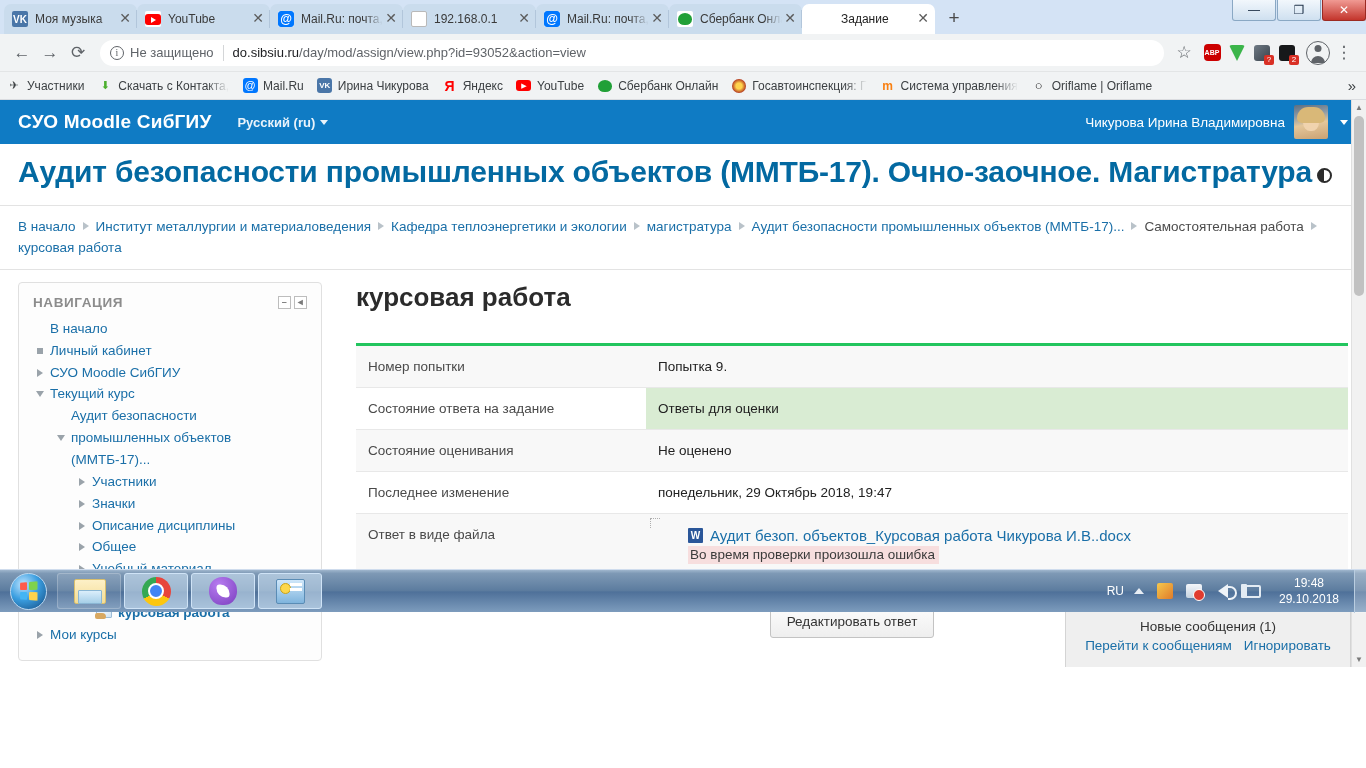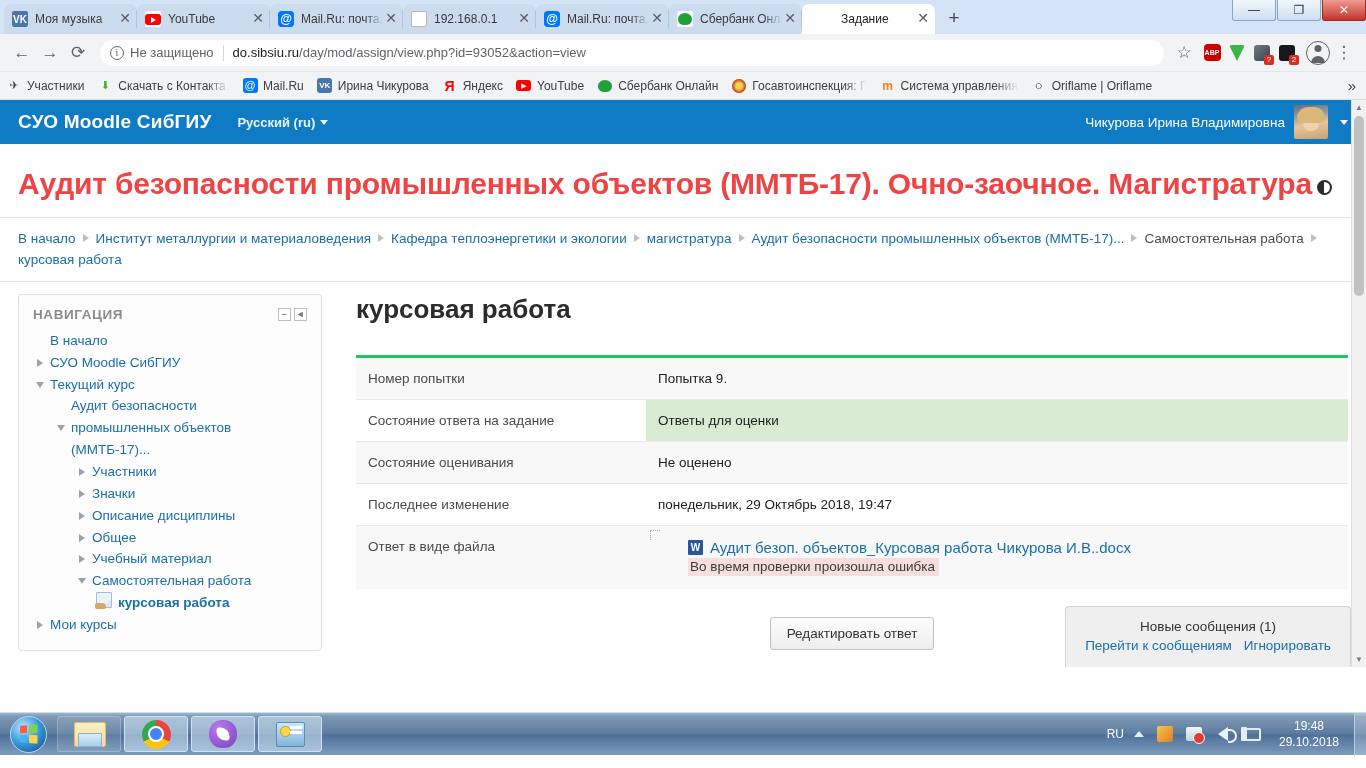--- a/index.html
+++ b/index.html
@@ -4,21 +4,21 @@
 <style>
   * { box-sizing: border-box; margin: 0; padding: 0; }
   html, body {
     width: 1366px; height: 768px;
     overflow: hidden;
     font-family: "Liberation Sans", sans-serif;
     background: #fff;
   }
 
   
-  #window { position: relative; width: 1366px; height: 755px; }
+  #window { position: relative; width: 1366px; height: 612px; }
 
   
   .tabstrip {
     position: relative;
     height: 34px;
     background: #d4e3f5;
     display: flex;
     align-items: flex-end;
     padding-left: 4px;
   }
@@ -218,23 +218,23 @@
     content:"";position:absolute;left:9px;top:7px;width:16px;height:19px;border-radius:50% 50% 45% 45%;
     background:#f0d3ae;
   }
   .usermenu .uavatar::after{
     content:"";position:absolute;left:3px;top:2px;width:28px;height:16px;border-radius:14px 14px 6px 6px;
     background:#d9b878;
   }
 
   
   .pagehead {
-    padding: 22px 18px 0 18px;
+    padding: 10px 18px 0 18px;
     font-size: 30px; font-weight: bold;
-    color: #ef4444; line-height: 1.23;
+    color: #0369a1; line-height: 1.23;
     letter-spacing: -0.2px;
   }
   .contrast-icon{
     display:inline-block;width:15px;height:15px;border-radius:50%;
     border:2px solid #2b2b2b; vertical-align:-1px;
     background:linear-gradient(to right,#2b2b2b 50%,#fff 50%);
     margin-left:5px;
   }
 
   
@@ -599,20 +599,26 @@
               <span>◄</span>
             </span>
           </div>
           <div class="navtree">
 
             <div class="navrow ind1">
               <span class="twist"></span>
               <a href="#">В начало</a>
             </div>
 
+            <div class="navrow ind1">
+              <span class="twist">
+                  <i class="tw-sq"></i>
+                </span>
+              <a href="#">Личный кабинет</a>
+            </div>
 
             <div class="navrow ind1">
               <span class="twist">
                   <i class="tw-right"></i>
                 </span>
               <a href="#">СУО Moodle СибГИУ</a>
             </div>
 
             <div class="navrow ind1">
               <span class="twist">

